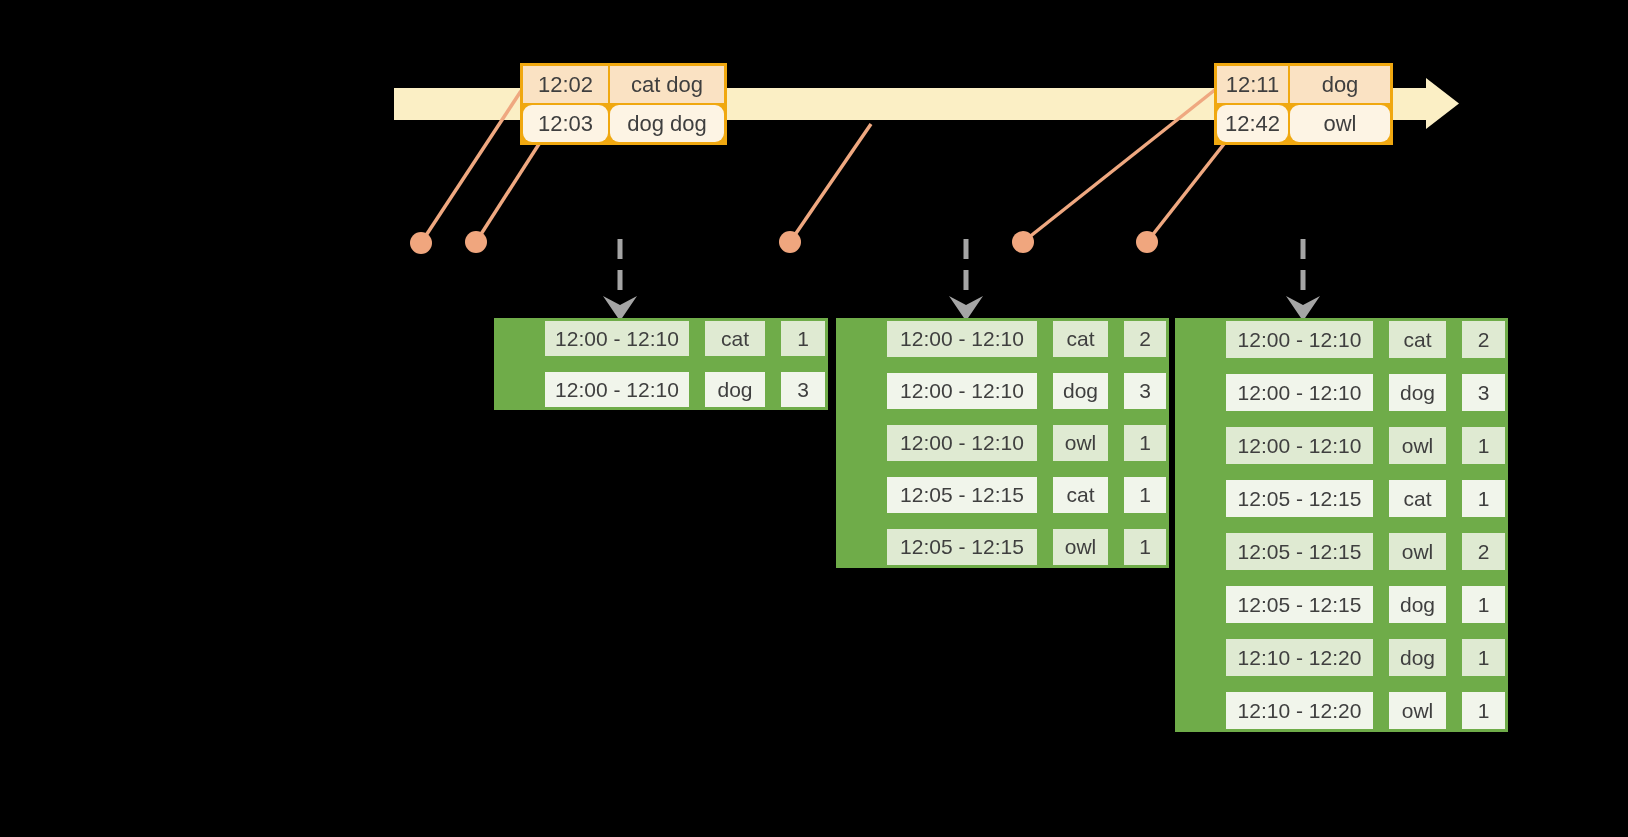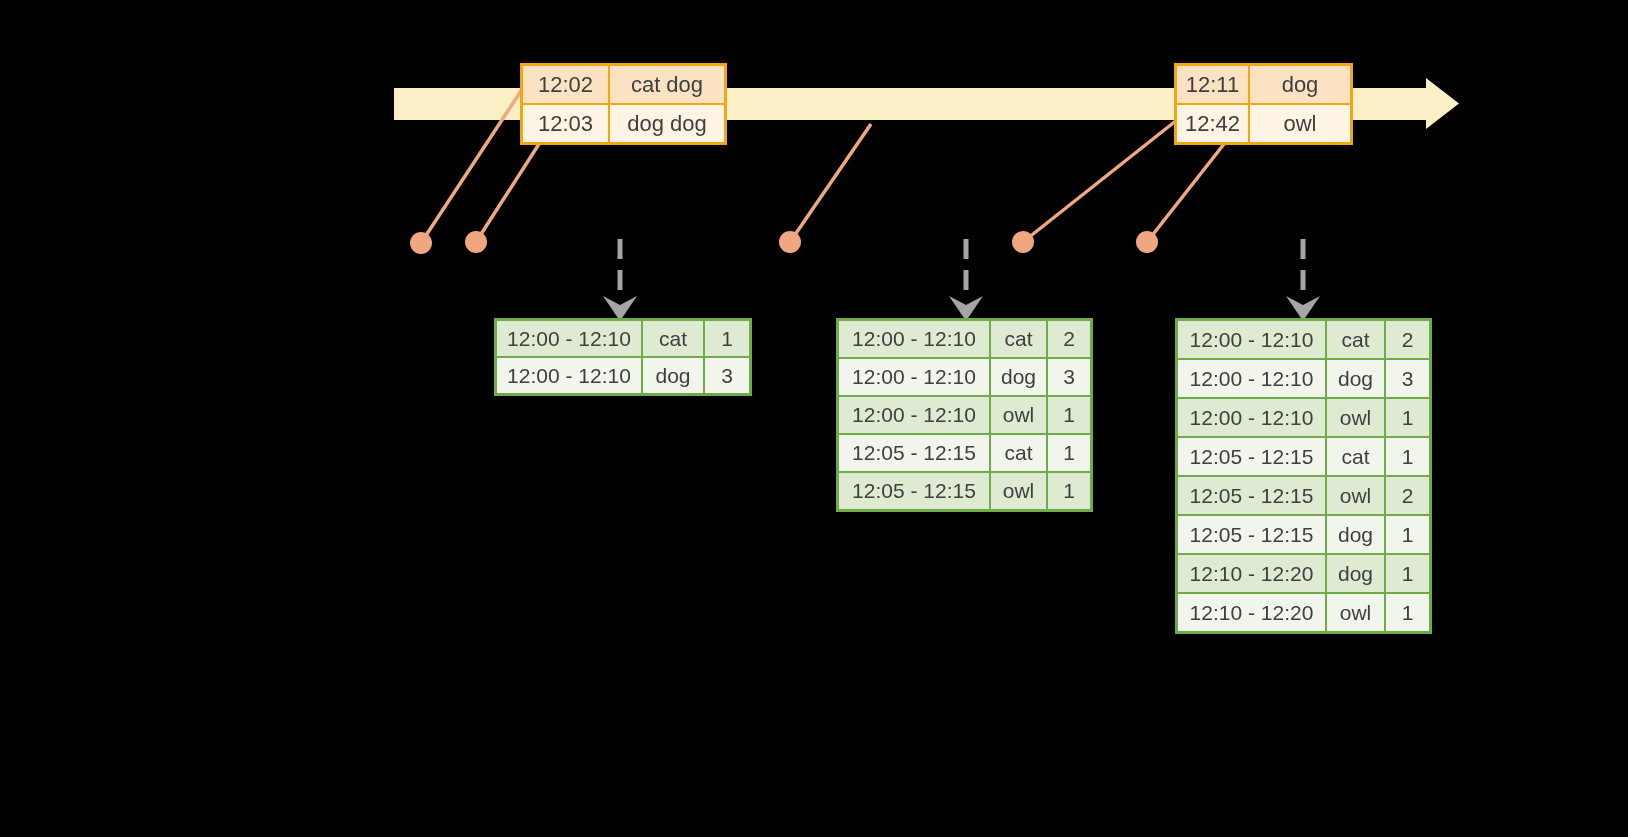--- a/index.html
+++ b/index.html
@@ -13,32 +13,33 @@
   .overlay{position:absolute;left:0;top:0;z-index:1;}
 
   
   .etable{
     position:absolute;display:grid;gap:2px;z-index:2;
     border:3px solid var(--event-border);
     background:var(--event-border);
   }
   
   .gtable{
-    position:absolute;display:grid;gap:2px;z-index:2;
+    position:absolute;display:grid;gap:16px;z-index:2;
     border:3px solid var(--pane-border);
     background:var(--pane-border);
+    padding-left:48px;
   }
   .cell{
     display:flex;align-items:center;justify-content:center;
     color:var(--text);white-space:nowrap;
   }
   .etable .cell{font-size:22px;}
   .gtable .cell{font-size:21px;}
   .ea{background:var(--event-row-a);}
-  .eb{background:var(--event-row-b);}
+  .eb{background:var(--event-row-b);border-radius:9px;}
   .ga{background:var(--pane-row-a);}
   .gb{background:var(--pane-row-b);}
 
   .band{fill:var(--timeline-fill);}
   .salmon{stroke:var(--connector);stroke-width:3.5;fill:none;}
   .dot{fill:var(--connector-dot);}
   .dash{stroke:var(--arrow-gray);stroke-width:5;stroke-dasharray:20 11;fill:none;}
   .dash-head{fill:var(--arrow-gray);}
 </style>
 </head>
@@ -78,21 +79,21 @@
   </svg>
 
   <div class="etable" style="left:520px;top:63px;grid-template-columns:85px 114px;grid-template-rows:37px 37px;">
     <div class="cell ea">12:02</div>
     <div class="cell ea">cat dog</div>
     <div class="cell eb">12:03</div>
     <div class="cell eb">dog dog</div>
   </div>
 
 
-  <div class="etable" style="left:1174px;top:63px;grid-template-columns:71px 100px;grid-template-rows:37px 37px;">
+  <div class="etable" style="left:1214px;top:63px;grid-template-columns:71px 100px;grid-template-rows:37px 37px;">
     <div class="cell ea">12:11</div>
     <div class="cell ea">dog</div>
     <div class="cell eb">12:42</div>
     <div class="cell eb">owl</div>
   </div>
 
   <div class="gtable" style="left:494px;top:318px;grid-template-columns:144px 60px 44px;grid-template-rows:35px 35px;">
     <div class="cell ga">12:00 - 12:10</div>
     <div class="cell ga">cat</div>
     <div class="cell ga">1</div>

